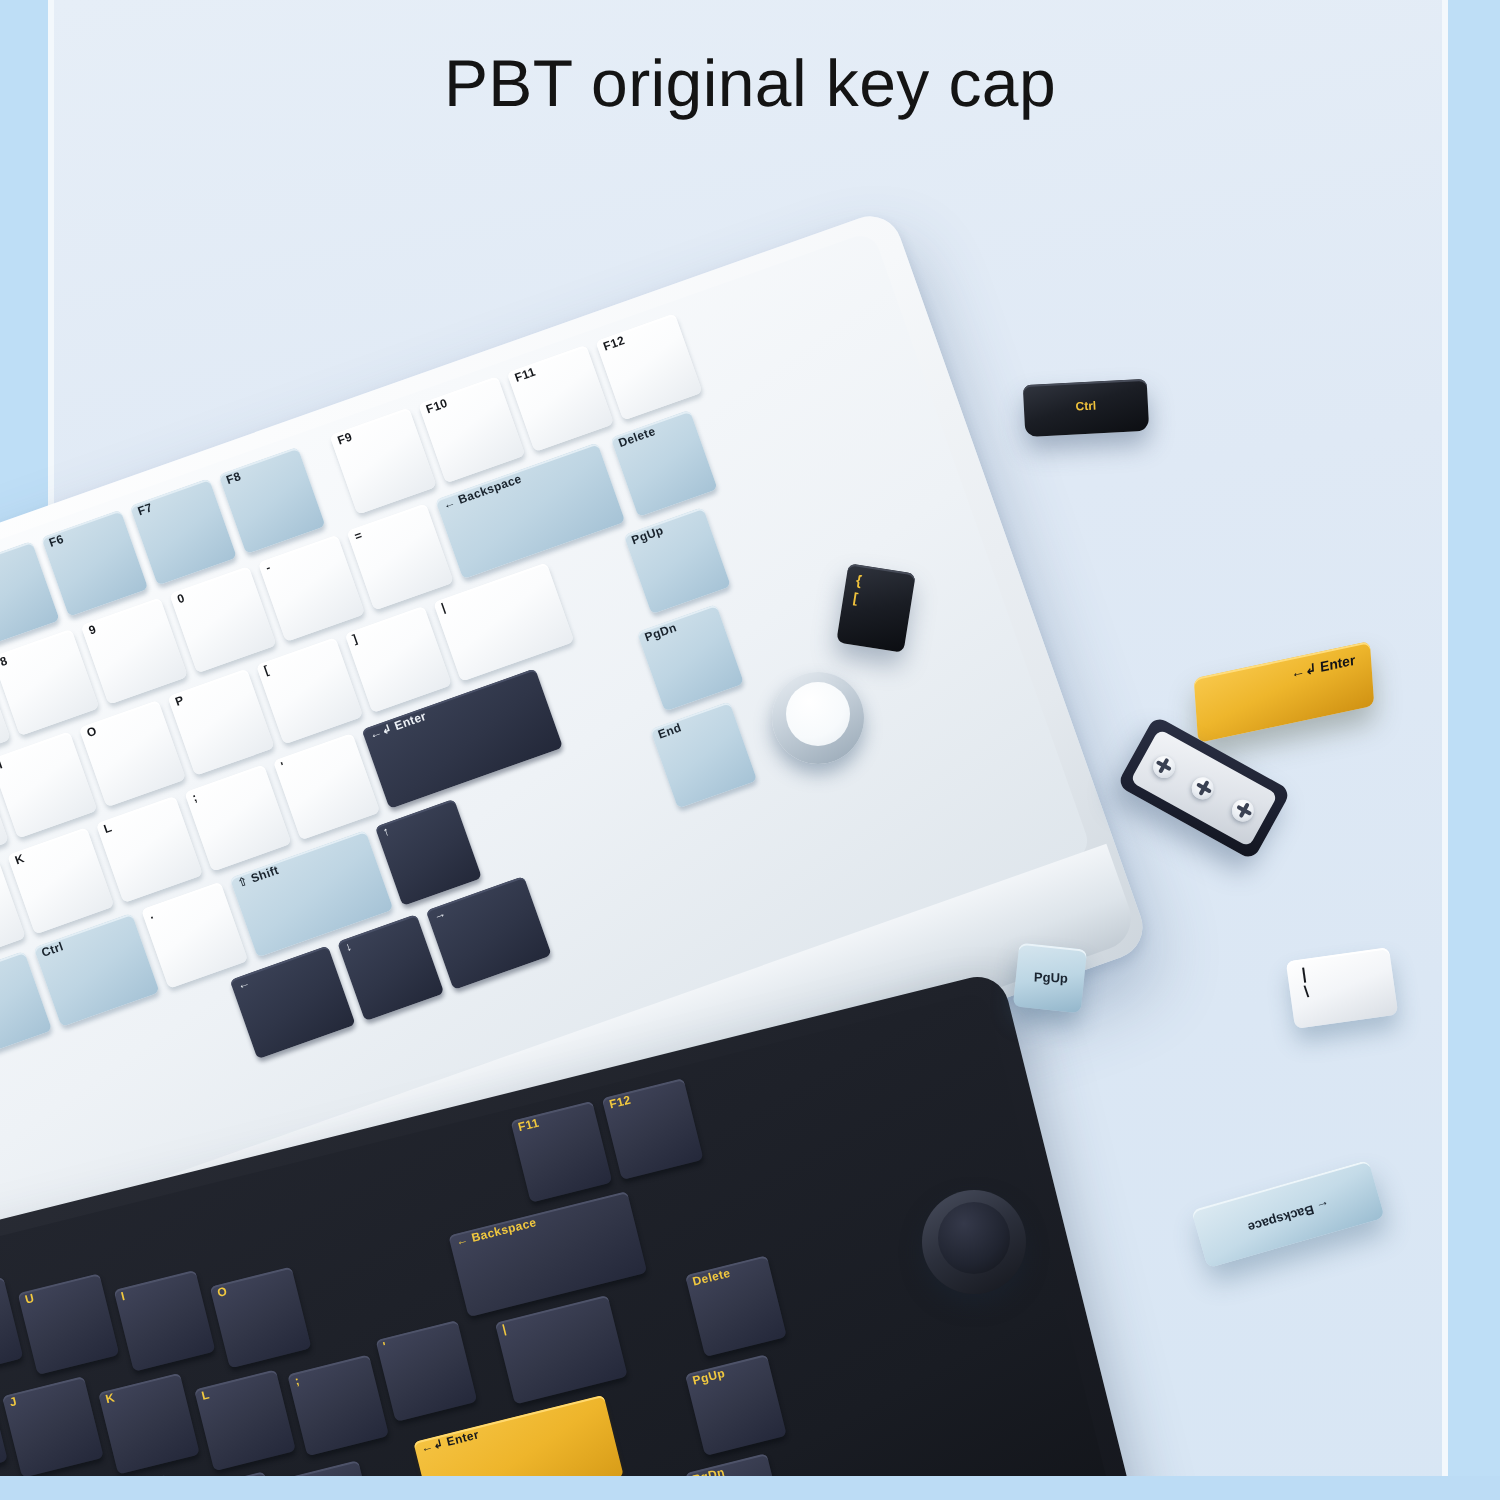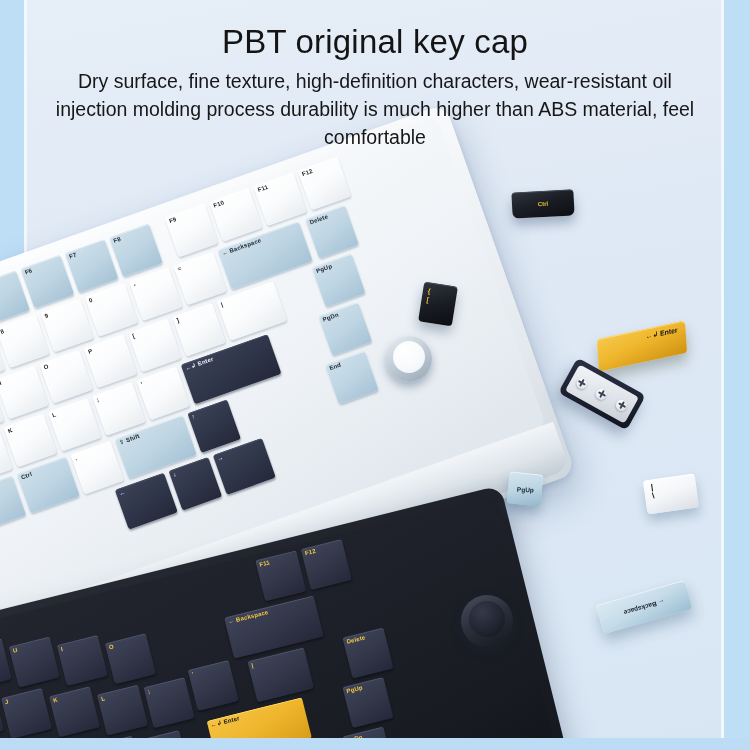--- a/index.html
+++ b/index.html
@@ -209,21 +209,20 @@
 <div class="stage">
 
   <div class="bg-panel"></div>
   <div class="bg-edge-l"></div>
   <div class="bg-edge-r"></div>
   <div class="bg-line-l"></div>
   <div class="bg-line-r"></div>
 
   <div class="copy">
     <div class="headline">PBT original key cap</div>
-    <div class="subcopy">Dry surface, fine texture, high-definition characters, wear-resistant oil injection molding process durability is much higher than ABS material, feel comfortable</div>
   </div>
 
   <div class="kb-white">
     <div class="case"></div>
     <div class="case-inner"></div>
     <div class="lip"></div>
 
     <div class="kw k-blue" style="left:118px;top:14px;width:42px;height:42px;">
         <div class="face"></div>
       </div>

